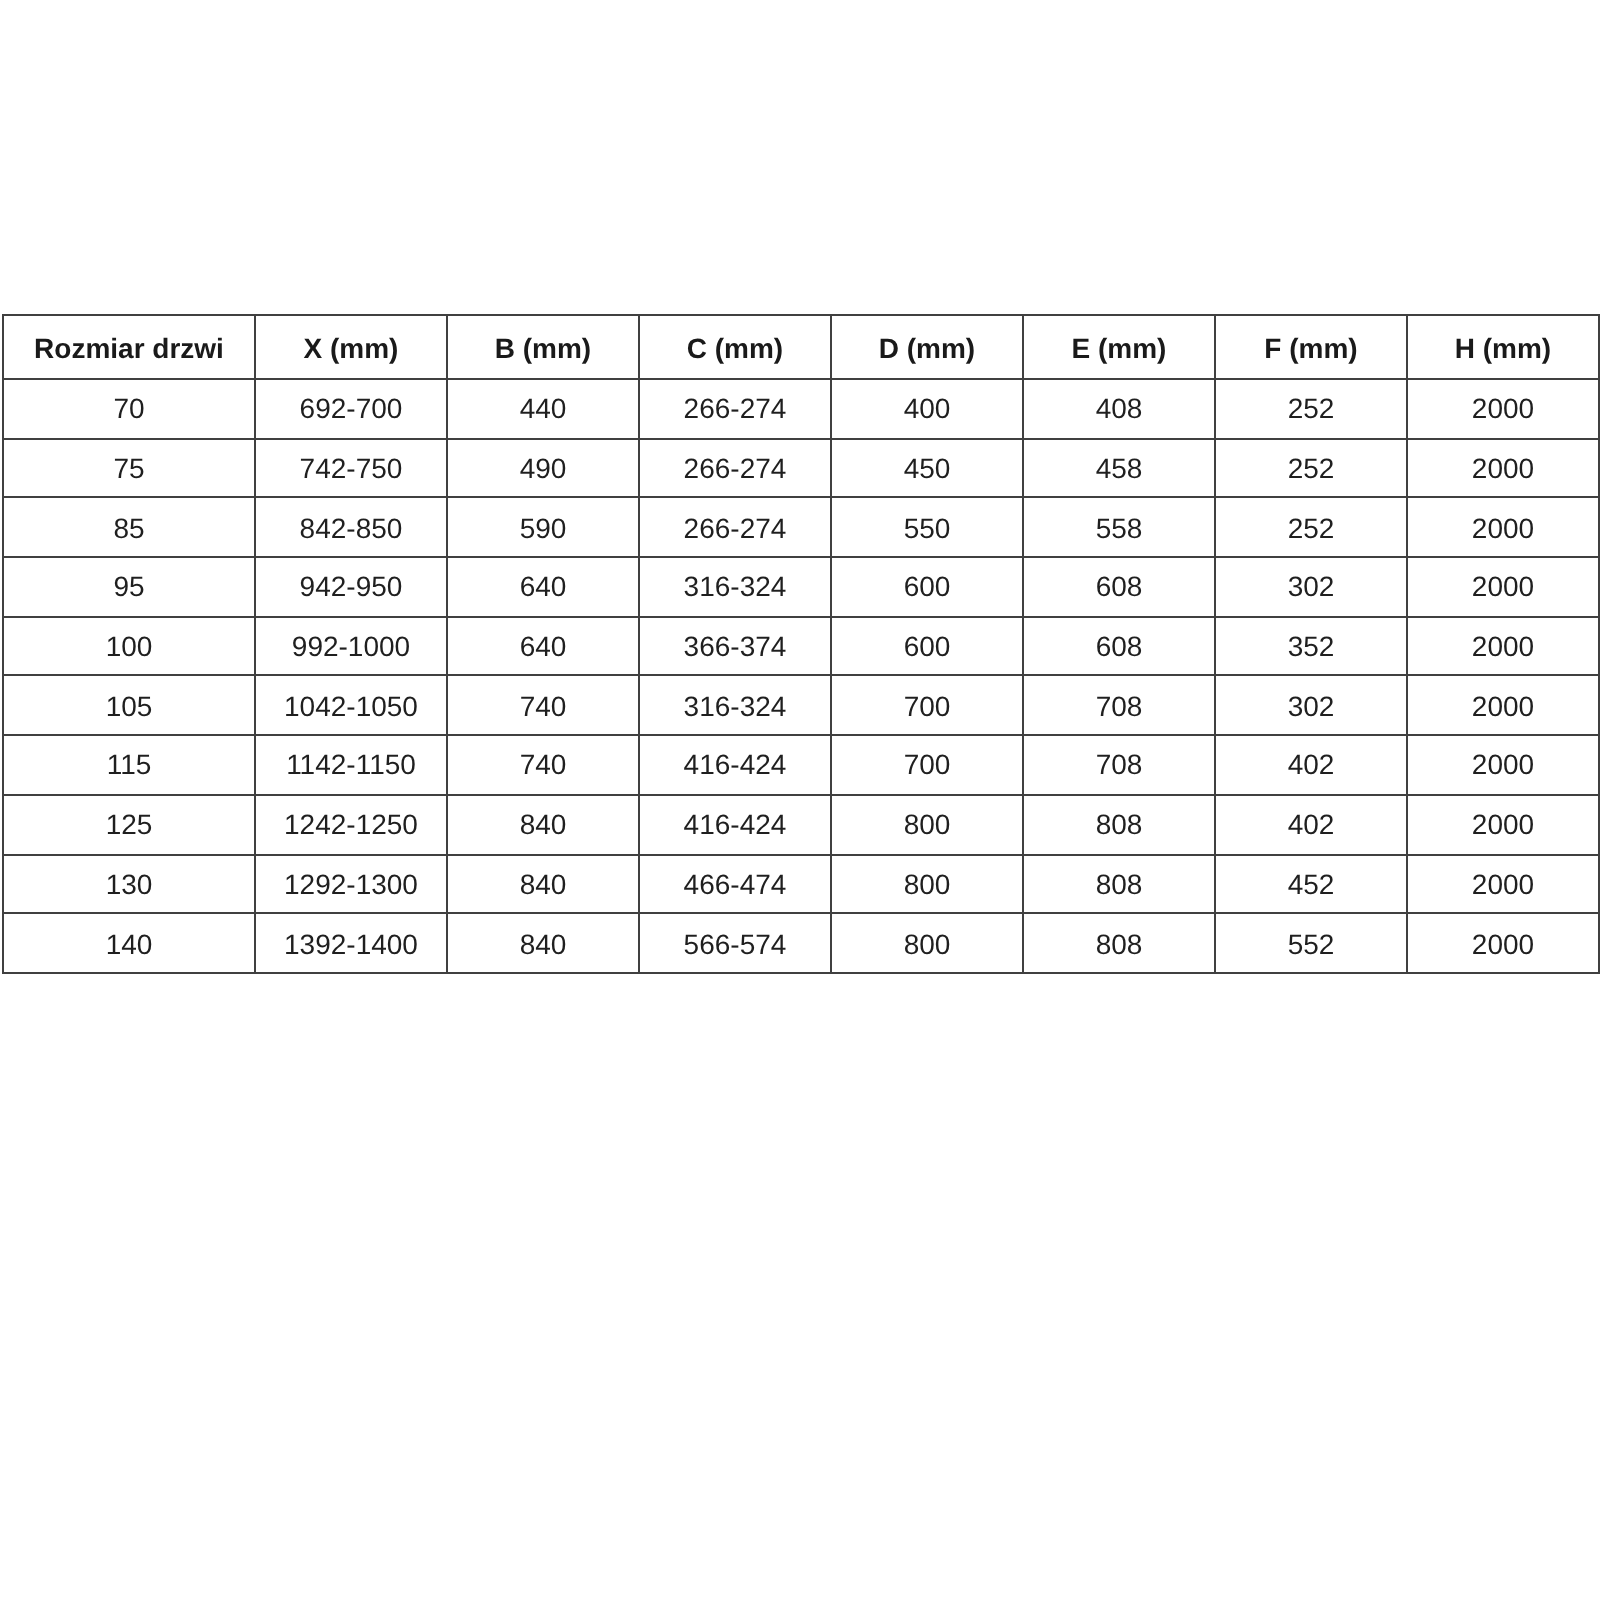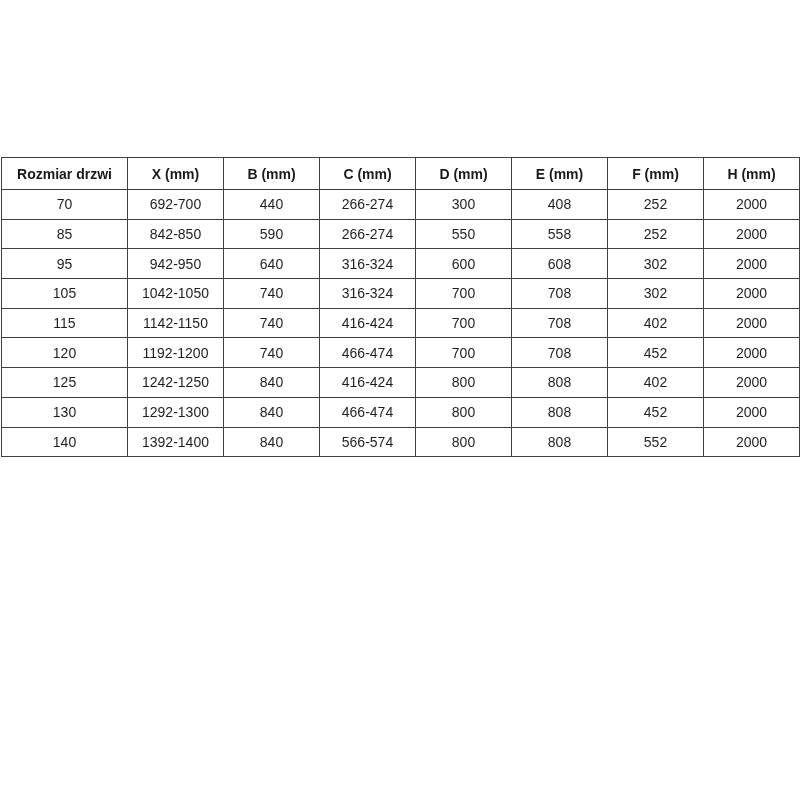--- a/index.html
+++ b/index.html
@@ -75,22 +75,32 @@
           <th>F (mm)</th>
           <th>H (mm)</th>
         </tr>
     </thead>
     <tbody>
         <tr>
           <td>70</td>
           <td>692-700</td>
           <td>440</td>
           <td>266-274</td>
-          <td>300</td>
+          <td>400</td>
           <td>408</td>
+          <td>252</td>
+          <td>2000</td>
+        </tr>
+        <tr>
+          <td>75</td>
+          <td>742-750</td>
+          <td>490</td>
+          <td>266-274</td>
+          <td>450</td>
+          <td>458</td>
           <td>252</td>
           <td>2000</td>
         </tr>
         <tr>
           <td>85</td>
           <td>842-850</td>
           <td>590</td>
           <td>266-274</td>
           <td>550</td>
           <td>558</td>
@@ -101,47 +111,47 @@
           <td>95</td>
           <td>942-950</td>
           <td>640</td>
           <td>316-324</td>
           <td>600</td>
           <td>608</td>
           <td>302</td>
           <td>2000</td>
         </tr>
         <tr>
+          <td>100</td>
+          <td>992-1000</td>
+          <td>640</td>
+          <td>366-374</td>
+          <td>600</td>
+          <td>608</td>
+          <td>352</td>
+          <td>2000</td>
+        </tr>
+        <tr>
           <td>105</td>
           <td>1042-1050</td>
           <td>740</td>
           <td>316-324</td>
           <td>700</td>
           <td>708</td>
           <td>302</td>
           <td>2000</td>
         </tr>
         <tr>
           <td>115</td>
           <td>1142-1150</td>
           <td>740</td>
           <td>416-424</td>
           <td>700</td>
           <td>708</td>
           <td>402</td>
-          <td>2000</td>
-        </tr>
-        <tr>
-          <td>120</td>
-          <td>1192-1200</td>
-          <td>740</td>
-          <td>466-474</td>
-          <td>700</td>
-          <td>708</td>
-          <td>452</td>
           <td>2000</td>
         </tr>
         <tr>
           <td>125</td>
           <td>1242-1250</td>
           <td>840</td>
           <td>416-424</td>
           <td>800</td>
           <td>808</td>
           <td>402</td>

